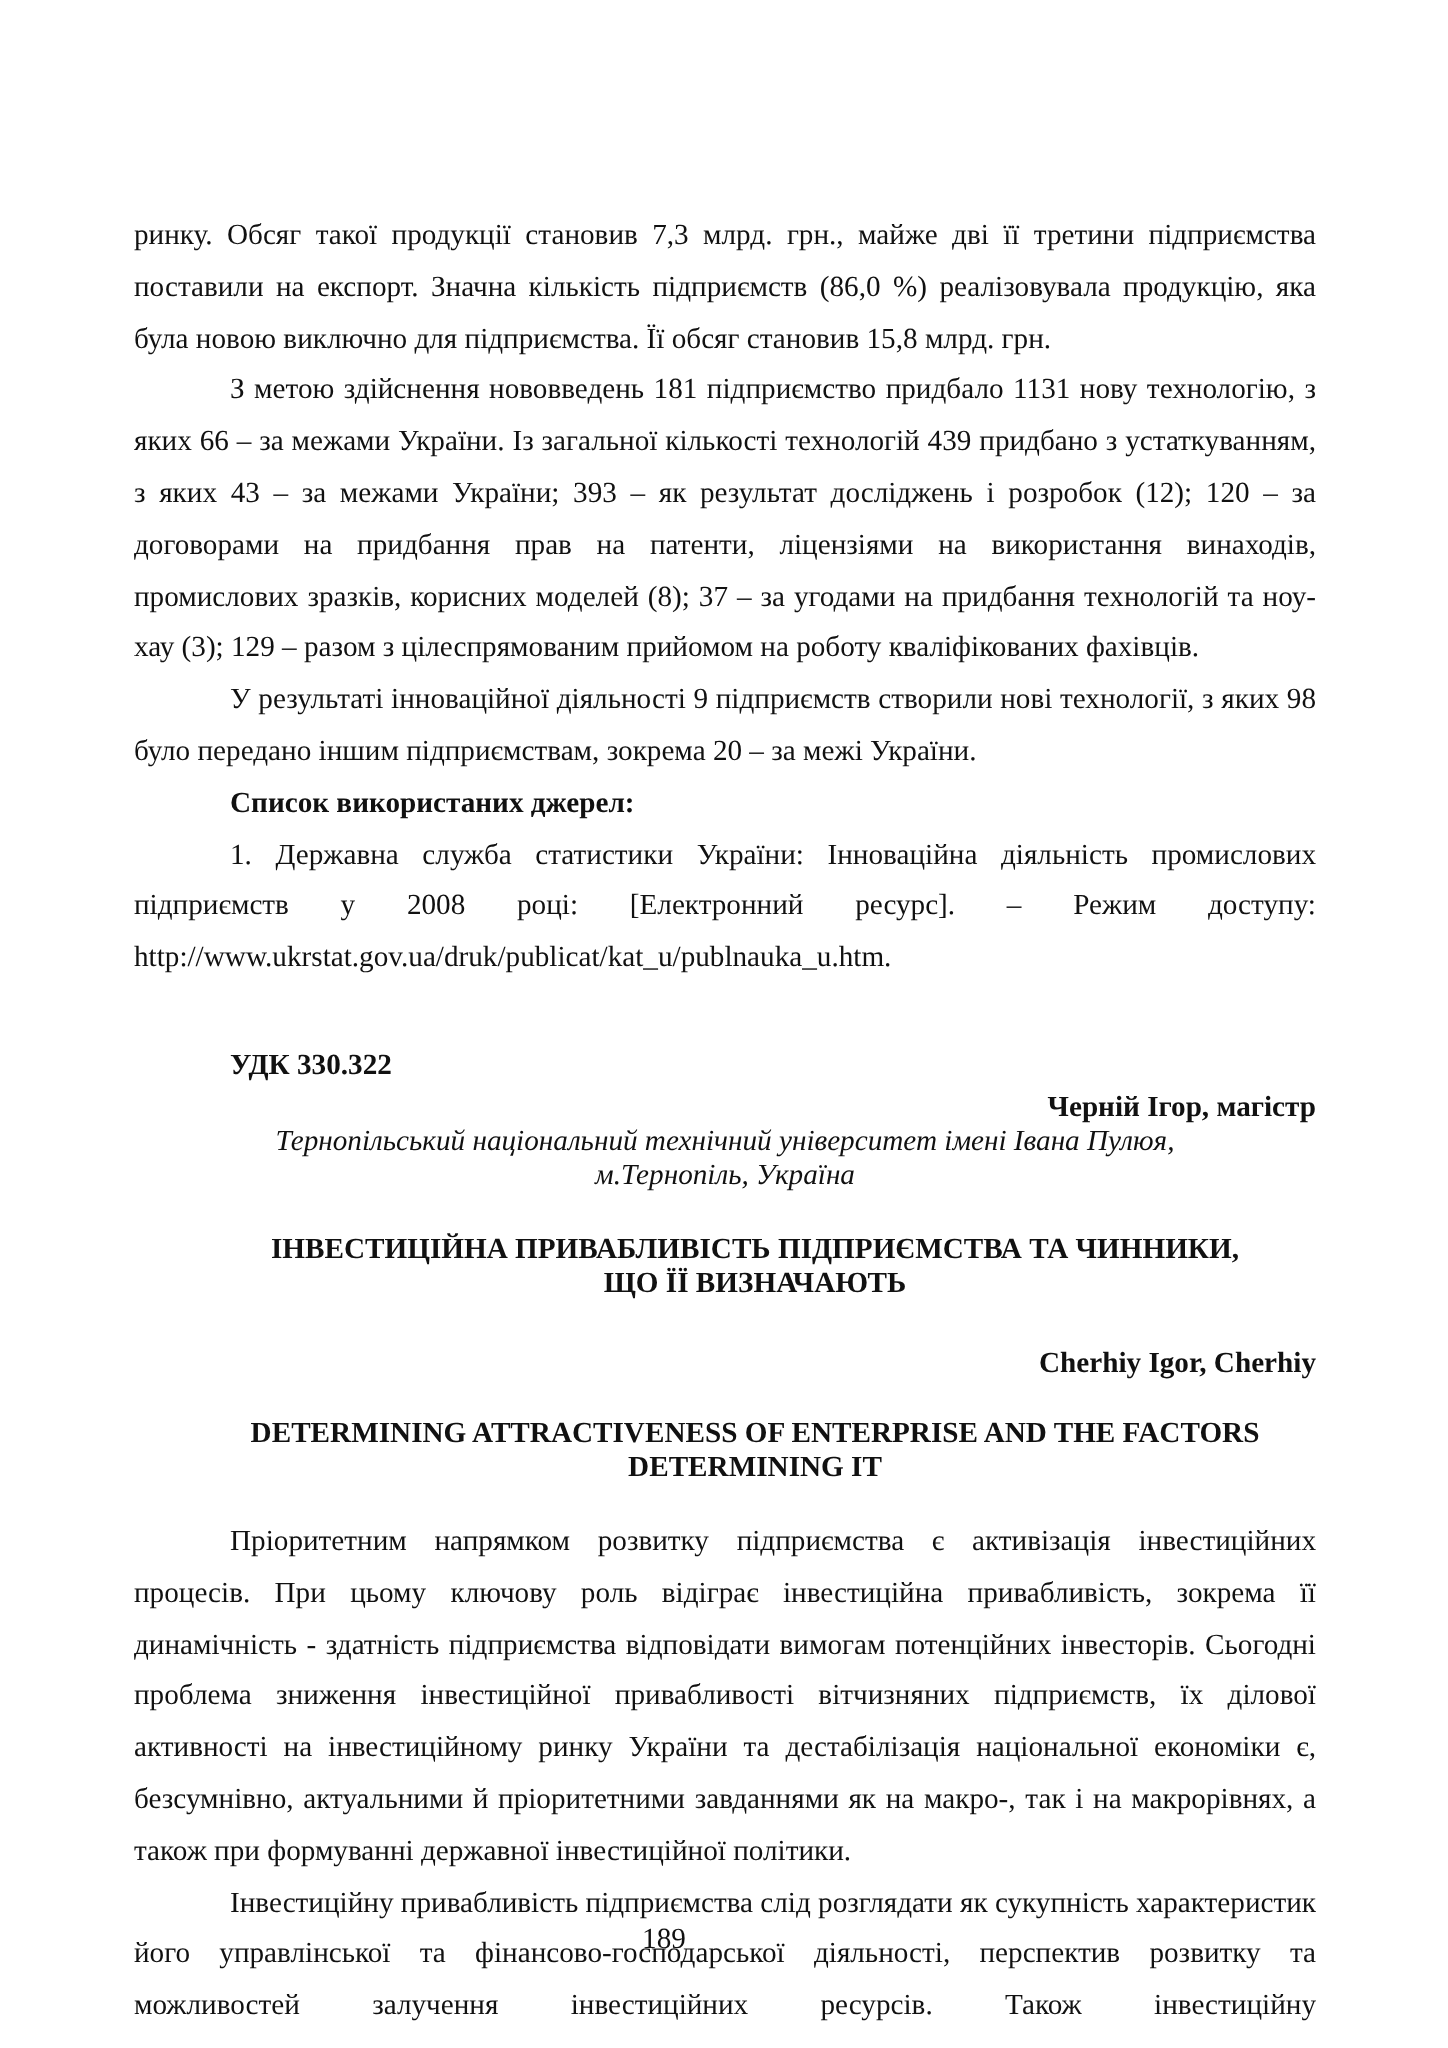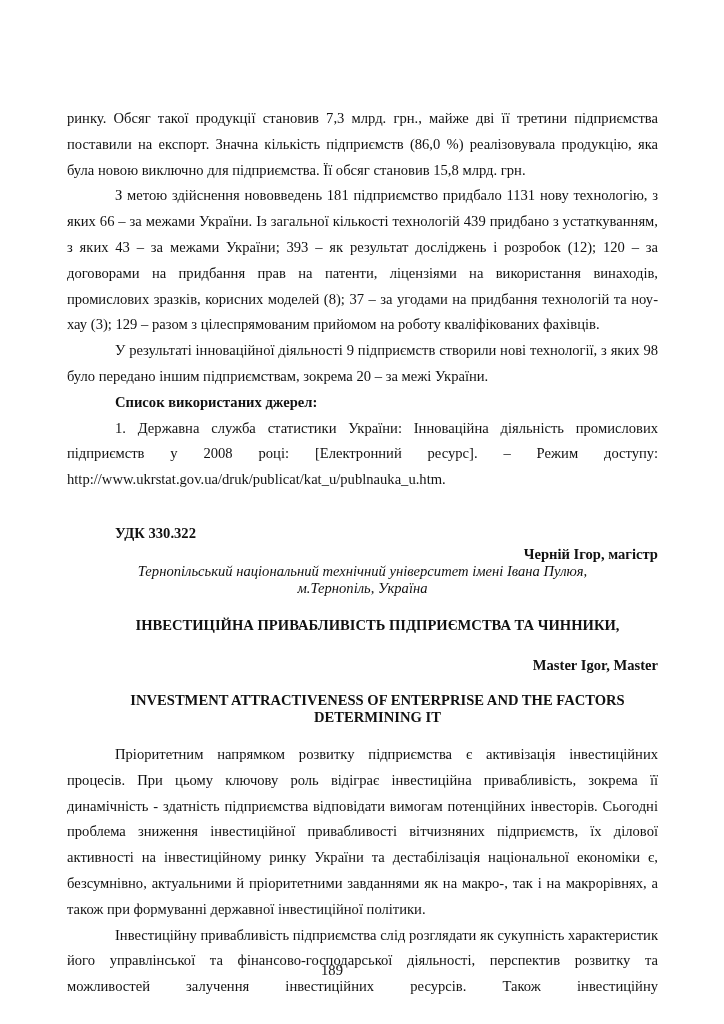--- a/index.html
+++ b/index.html
@@ -29,24 +29,25 @@
   <p class="indent">У результаті інноваційної діяльності 9 підприємств створили нові технології, з яких 98 було передано іншим підприємствам, зокрема 20 – за межі України.</p>
   <div class="refs-title">Список використаних джерел:</div>
   <p class="indent">1. Державна служба статистики України: Інноваційна діяльність промислових підприємств у 2008 році: [Електронний ресурс]. – Режим доступу: http://www.ukrstat.gov.ua/druk/publicat/kat_u/publnauka_u.htm.</p>
 
   <div class="udk">УДК 330.322</div>
   <div class="author">Черній Ігор, магістр</div>
   <div class="affil">Тернопільський національний технічний університет імені Івана Пулюя,</div>
   <div class="affil">м.Тернопіль, Україна</div>
 
   <div class="title-uk">ІНВЕСТИЦІЙНА ПРИВАБЛИВІСТЬ ПІДПРИЄМСТВА ТА ЧИННИКИ,</div>
+  <div class="title-uk" style="margin-top:0">ЩО ЇЇ ВИЗНАЧАЮТЬ</div>
 
-  <div class="author-en">Master Igor, Master</div>
+  <div class="author-en">Cherhiy Igor, Cherhiy</div>
 
-  <div class="title-en">INVESTMENT ATTRACTIVENESS OF ENTERPRISE AND THE FACTORS</div>
+  <div class="title-en">DETERMINING ATTRACTIVENESS OF ENTERPRISE AND THE FACTORS</div>
   <div class="title-en" style="margin-top:0">DETERMINING IT</div>
 
   <div class="body2">
     <p class="indent">Пріоритетним напрямком розвитку підприємства є активізація інвестиційних процесів. При цьому ключову роль відіграє інвестиційна привабливість, зокрема її динамічність - здатність підприємства відповідати вимогам потенційних інвесторів. Сьогодні проблема зниження інвестиційної привабливості вітчизняних підприємств, їх ділової активності на інвестиційному ринку України та дестабілізація національної економіки є, безсумнівно, актуальними й пріоритетними завданнями як на макро-, так і на макрорівнях, а також при формуванні державної інвестиційної політики.</p>
     <p class="indent justify-all">Інвестиційну привабливість підприємства слід розглядати як сукупність характеристик його управлінської та фінансово-господарської діяльності, перспектив розвитку та можливостей залучення інвестиційних ресурсів. Також інвестиційну</p>
   </div>
 </div>
 
 <div class="pagenum">189</div>
 

